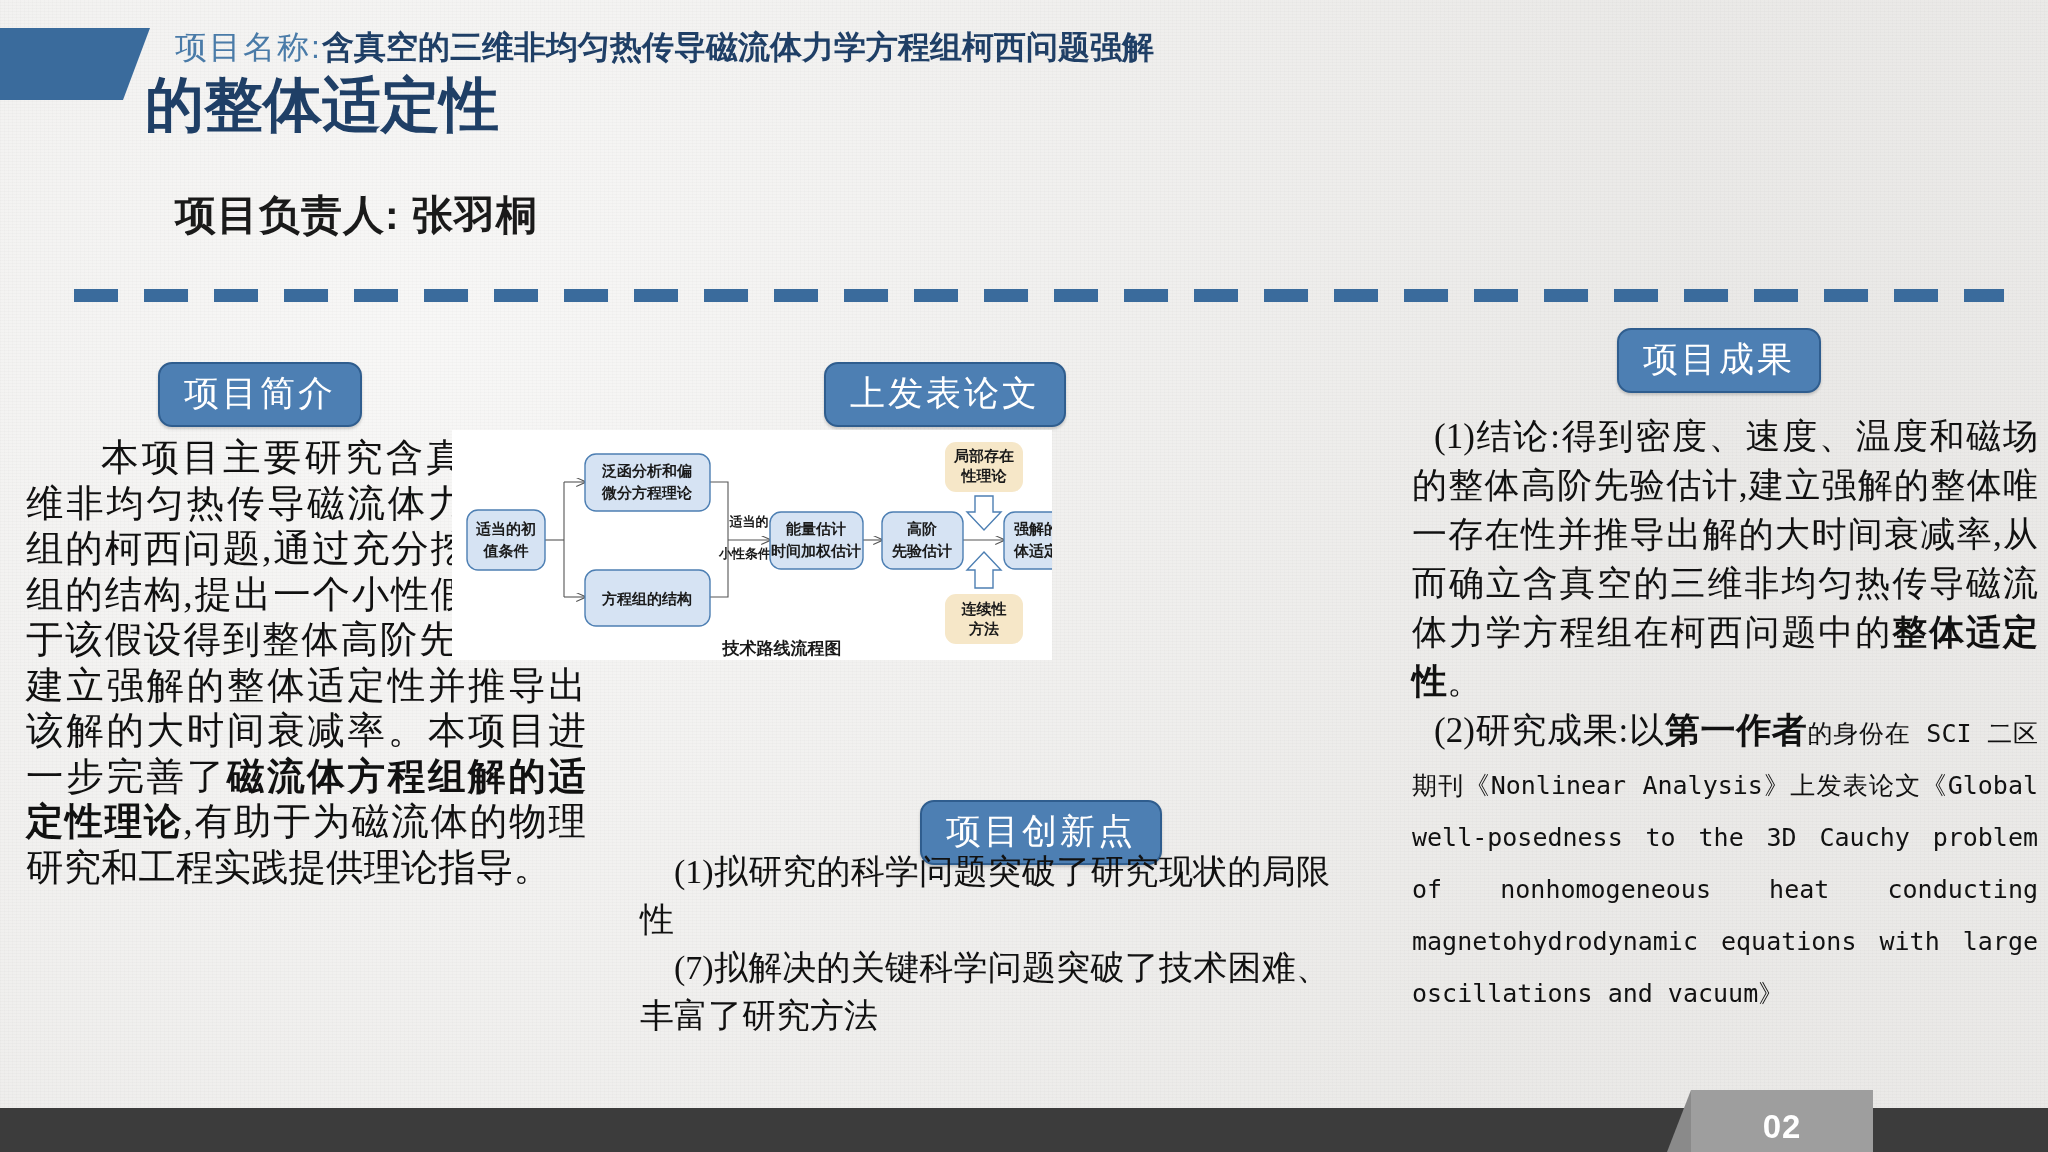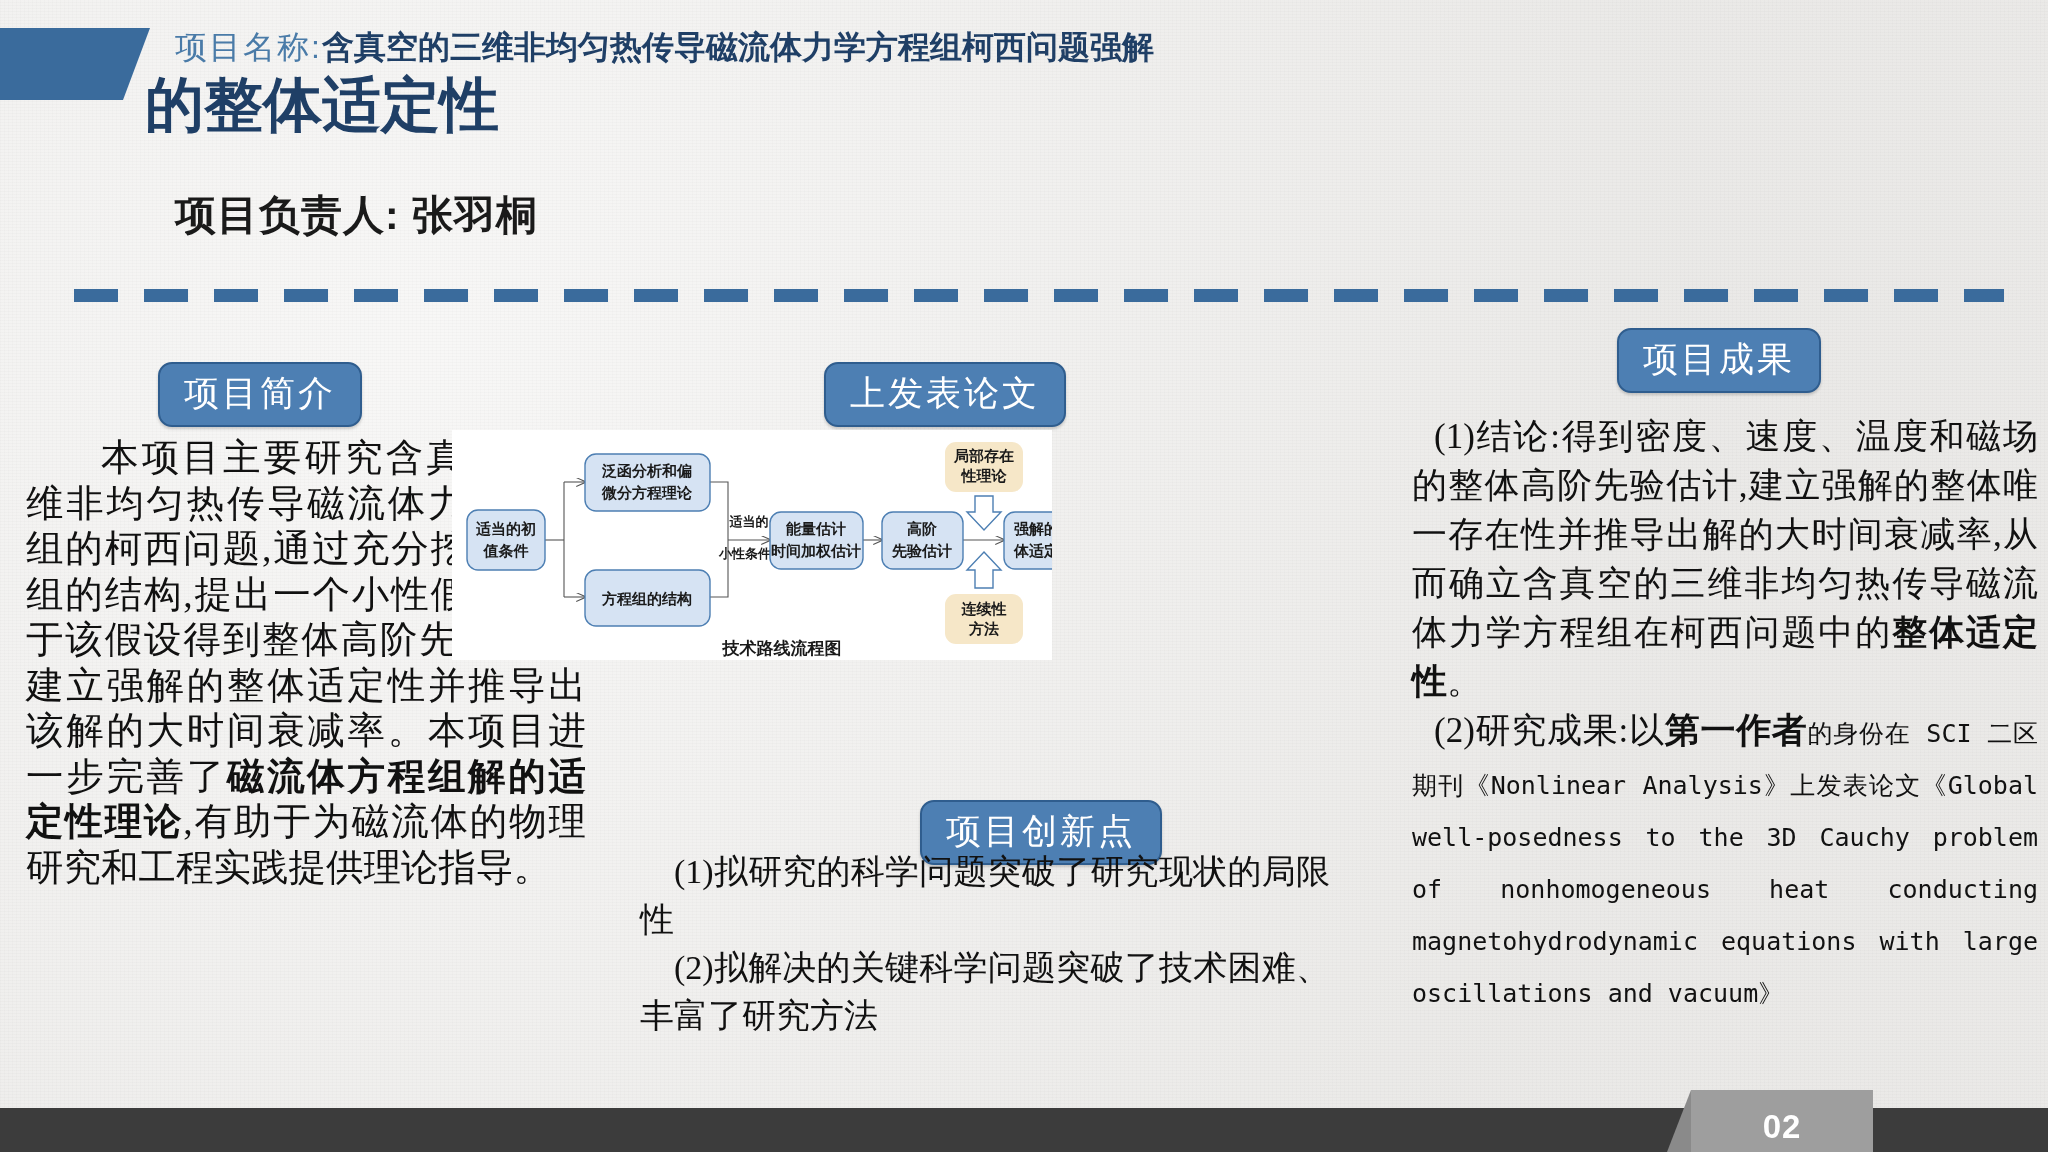--- a/index.html
+++ b/index.html
@@ -301,21 +301,21 @@
         .fl { font-family: "Liberation Sans","DejaVu Sans",sans-serif; font-size: 13px; font-weight: 700; fill: #1a1a1a; }
         .fc { font-family: "Liberation Sans","DejaVu Sans",sans-serif; font-size: 17px; font-weight: 700; fill: #1a1a1a; }
       </style>
     </svg>
   </div>
 
   <div class="pill" id="pill-innov">项目创新点</div>
 
   <div class="col-text" id="innov-text">
     <div class="li">(1)拟研究的科学问题突破了研究现状的局限性</div>
-    <div class="li">(2)拟解决的关键科学问题突破了技术困难、丰富了研究方法</div>
+    <div class="li">(7)拟解决的关键科学问题突破了技术困难、丰富了研究方法</div>
   </div>
 
   <div class="pill" id="pill-res">项目成果</div>
 
   <div class="col-text" id="result-text">
     <div class="li"><span>(1)结论:得到密度、速度、温度和磁场的整体高阶先验估计,建立强解的整体唯一存在性并推导出解的大时间衰减率,从而确立含真空的三维非均匀热传导磁流体力学方程组在柯西问题中的</span><b>整体适定性</b><span>。</span></div>
     <div class="li"><span>(2)研究成果:以</span><b>第一作者</b><span class="mono">的身份在 SCI 二区期刊《Nonlinear Analysis》上发表论文《Global well-posedness to the 3D Cauchy problem of nonhomogeneous heat conducting magnetohydrodynamic equations with large oscillations and vacuum》</span></div>
   </div>
 
   <div class="footer-bar"></div>

